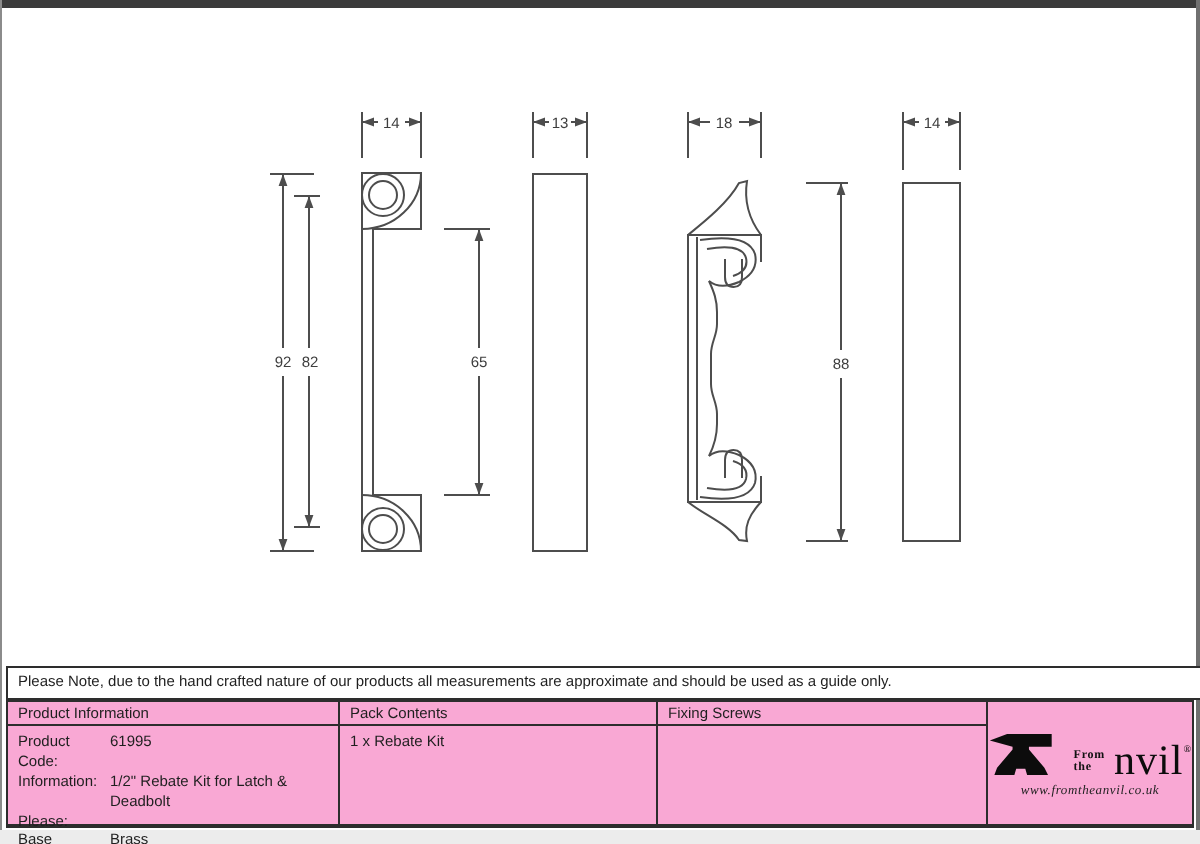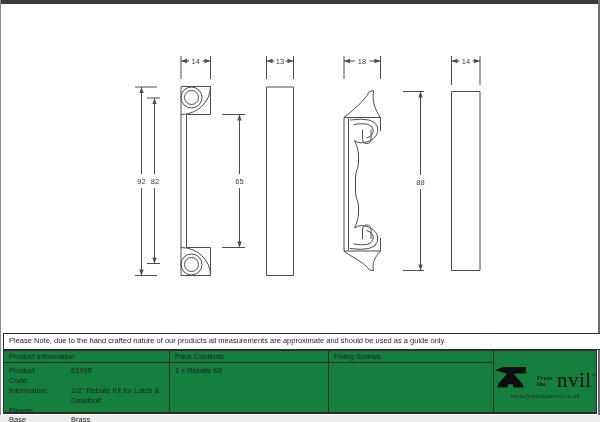--- a/index.html
+++ b/index.html
@@ -19,32 +19,32 @@
   svg.drawing .arrow{fill:#4d4d4d;stroke:none;}
   svg.drawing text{font:7.5px "Liberation Sans",sans-serif;fill:#3d3d3d;stroke:none;}
 
   .notebar{
     position:absolute;left:3px;top:333px;width:592px;height:15px;
     border:1px solid #2d2d2d;font-size:7.5px;line-height:14px;padding-left:5px;
     background:#ffffff;white-space:nowrap;
   }
   .spec-table{
     position:absolute;left:3px;top:350px;width:592px;height:61px;
-    border:1px solid #2d2d2d;border-bottom-width:2px;display:flex;background:#15803d;
+    border:1px solid #2d2d2d;border-bottom-width:2px;display:flex;background:#f9a8d4;
   }
   .col{border-right:1px solid #2d2d2d;box-sizing:border-box;}
   .col-1{width:166px;}
   .col-2{width:159px;}
   .col-3{width:165px;}
   .col-logo{flex:1;border-right:none;display:flex;align-items:center;justify-content:center;}
   .col-header{
     height:11px;border-bottom:1px solid #2d2d2d;font-size:7.5px;line-height:11px;padding-left:5px;
   }
   .col-body{font-size:7.5px;line-height:1.32;padding:3px 5px 0 5px;}
-  .pi-row{display:flex;gap:16px;}
+  .pi-row{display:flex;}
   .pi-label{width:46px;flex:none;}
   .pi-value{flex:1;}
 
   .logo{display:flex;flex-direction:column;align-items:center;}
   .logo-row{display:flex;align-items:flex-end;}
   .anvil-glyph{display:block;}
   .anvil-glyph path{fill:#0c0c0c;}
   .logo-right{display:flex;flex-direction:row;align-items:center;margin-left:2px;}
   .logo-fromthe{font:600 6px "Liberation Serif",serif;letter-spacing:.4px;color:#111;padding-left:8px;}
   .logo-word{font:21px/0.85 "Liberation Serif",serif;color:#0c0c0c;letter-spacing:.5px;display:flex;align-items:flex-start;}

